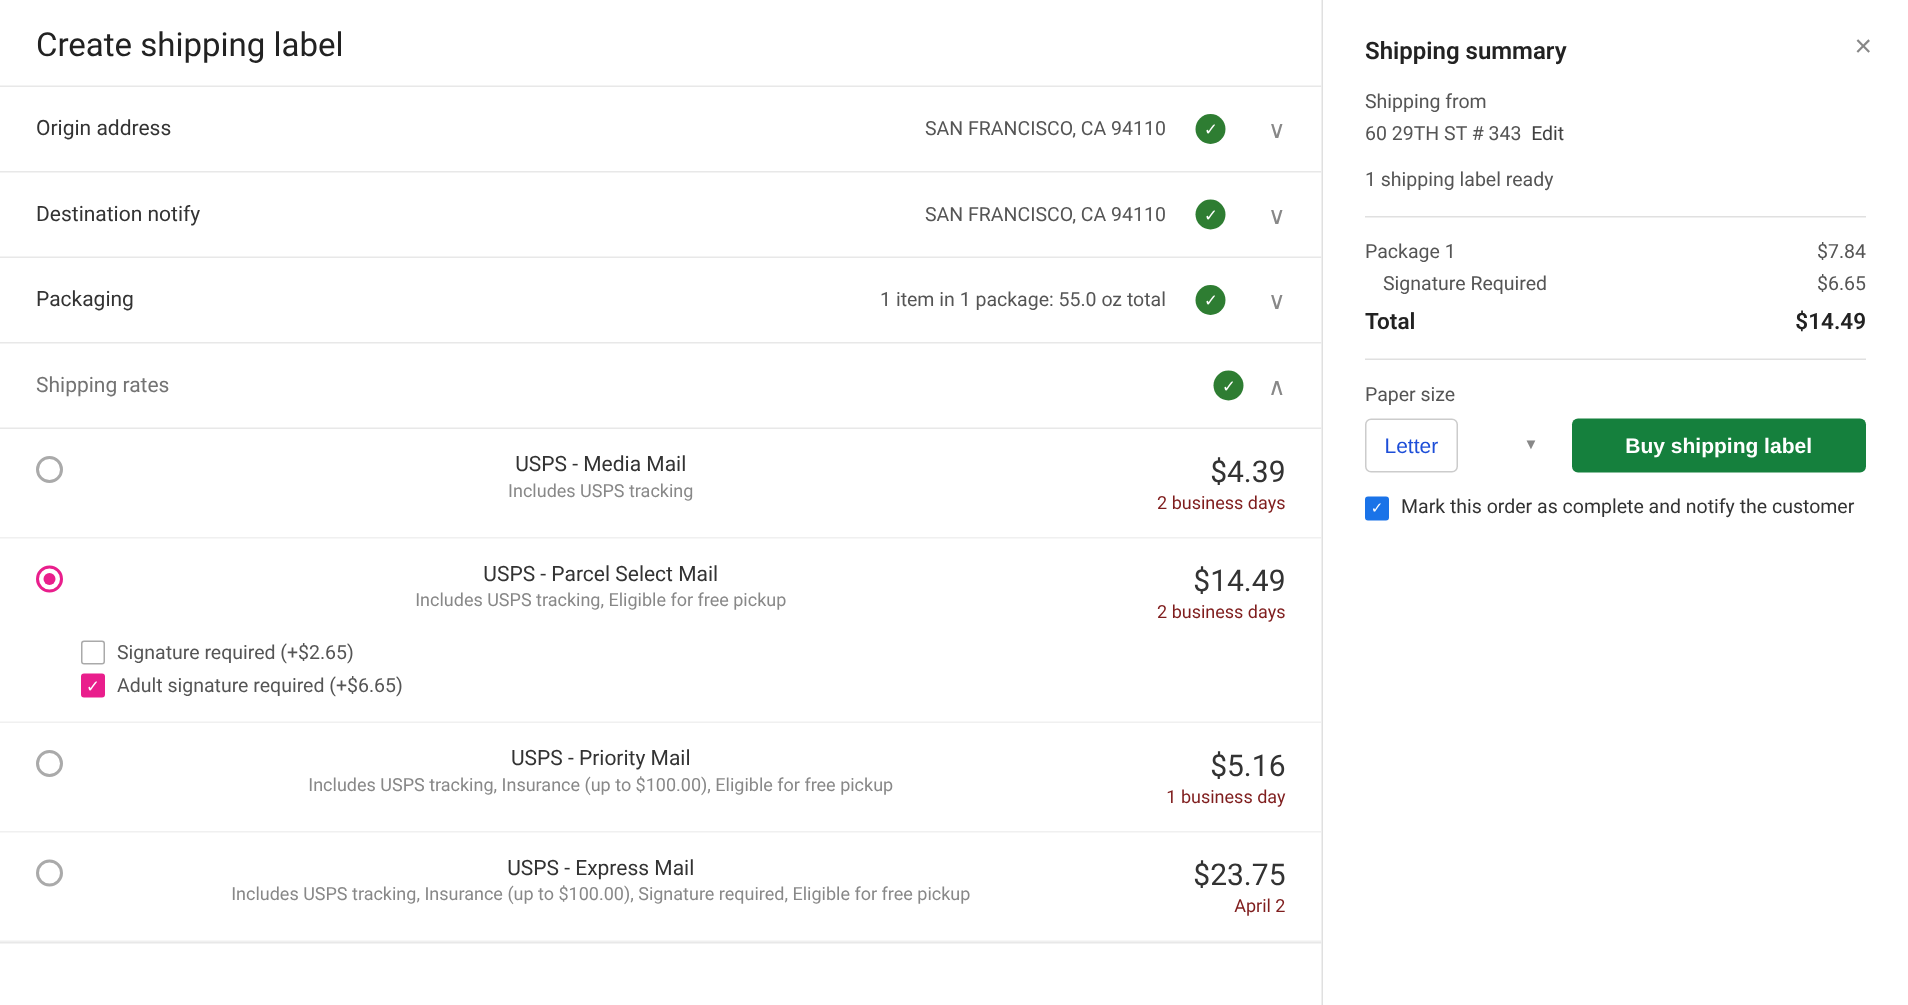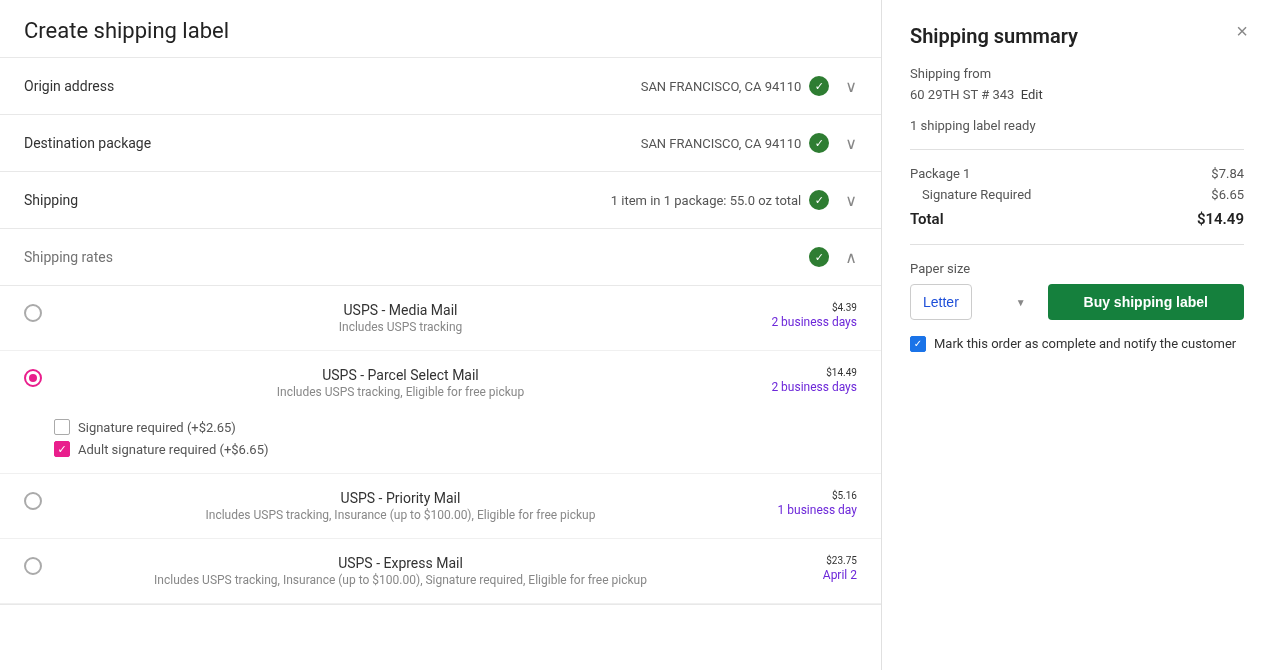--- a/index.html
+++ b/index.html
@@ -66,21 +66,21 @@
       min-width: 160px;
     }
     .accordion-value {
       flex: 1;
       text-align: left;
       font-size: 13px;
       color: #555;
       display: flex;
       align-items: center;
       justify-content: flex-end;
-      gap: 8px;
+      gap: 20px;
     }
     .check-green {
       display: inline-flex;
       align-items: center;
       justify-content: center;
       width: 20px;
       height: 20px;
       background: #2e7d32;
       border-radius: 50%;
       color: white;
@@ -128,26 +128,26 @@
     .rate-desc {
       font-size: 12px;
       color: #888;
       margin-top: 2px;
     }
     .rate-price-col {
       text-align: right;
       min-width: 110px;
     }
     .rate-price {
-      font-size: 10px;
+      font-size: 20px;
       color: #333;
     }
     .rate-days {
       font-size: 12px;
-      color: #6d28d9;
+      color: #7f1d1d;
       margin-top: 2px;
     }
     
     .rate-options-list {
       margin-top: 20px;
       display: flex;
       flex-direction: column;
       gap: 6px;
     }
     .rate-option-check {
@@ -173,21 +173,21 @@
       border-radius: 2px;
       background: #e91e8c;
       display: inline-flex;
       align-items: center;
       justify-content: center;
       color: white;
       font-size: 11px;
     }
     
     .summary-title {
-      font-size: 20px;
+      font-size: 16px;
       font-weight: 600;
       color: #222;
       margin-bottom: 16px;
     }
     .summary-from {
       font-size: 13px;
       color: #555;
       line-height: 1.6;
       margin-bottom: 12px;
     }
@@ -332,30 +332,30 @@
     <div class="accordion-row">
       <span class="accordion-label">Origin address</span>
       <span class="accordion-value">
         <span>SAN FRANCISCO, CA  94110</span>
         <span class="check-green">✓</span>
         <span class="chevron">∨</span>
       </span>
     </div>
 
     <div class="accordion-row">
-      <span class="accordion-label">Destination package</span>
+      <span class="accordion-label">Destination notify</span>
       <span class="accordion-value">
         <span>SAN FRANCISCO, CA  94110</span>
         <span class="check-green">✓</span>
         <span class="chevron">∨</span>
       </span>
     </div>
 
     <div class="accordion-row">
-      <span class="accordion-label">Shipping</span>
+      <span class="accordion-label">Packaging</span>
       <span class="accordion-value">
         <span>1 item in 1 package: 55.0 oz total</span>
         <span class="check-green">✓</span>
         <span class="chevron">∨</span>
       </span>
     </div>
 
     <div class="rates-section">
       <div class="rates-header">
         <span class="rates-title">Shipping rates</span>

